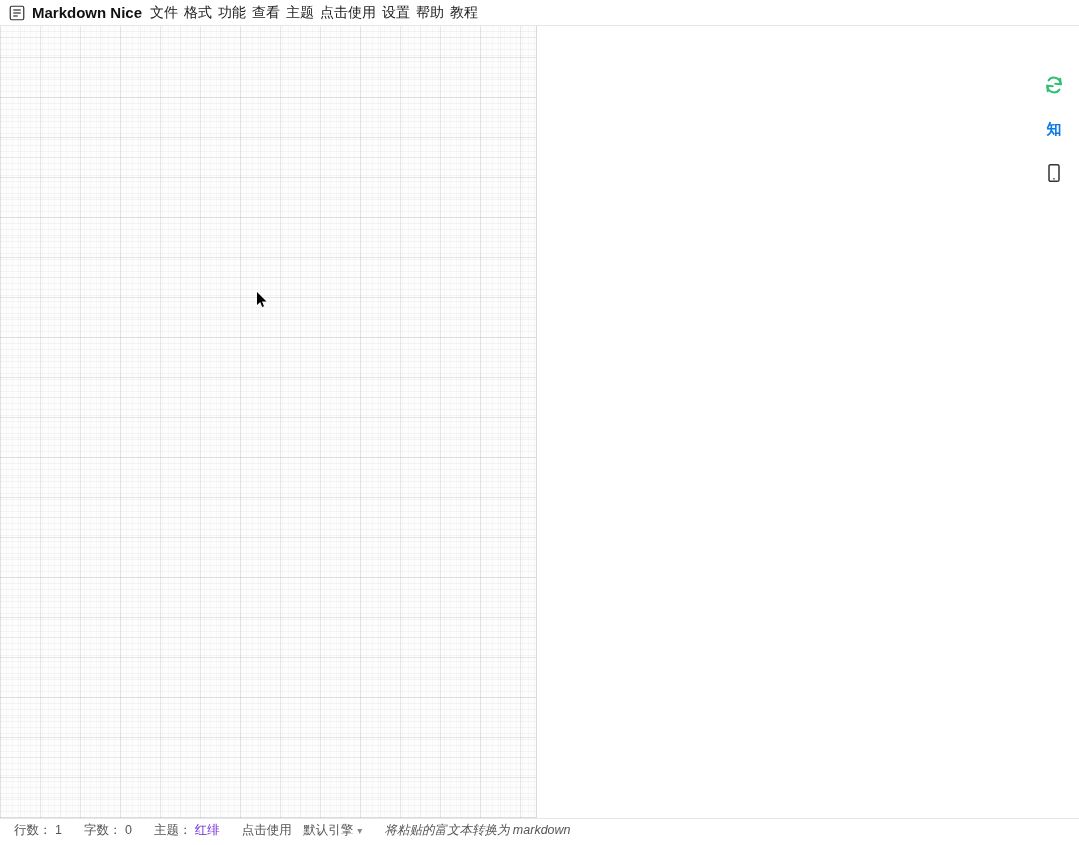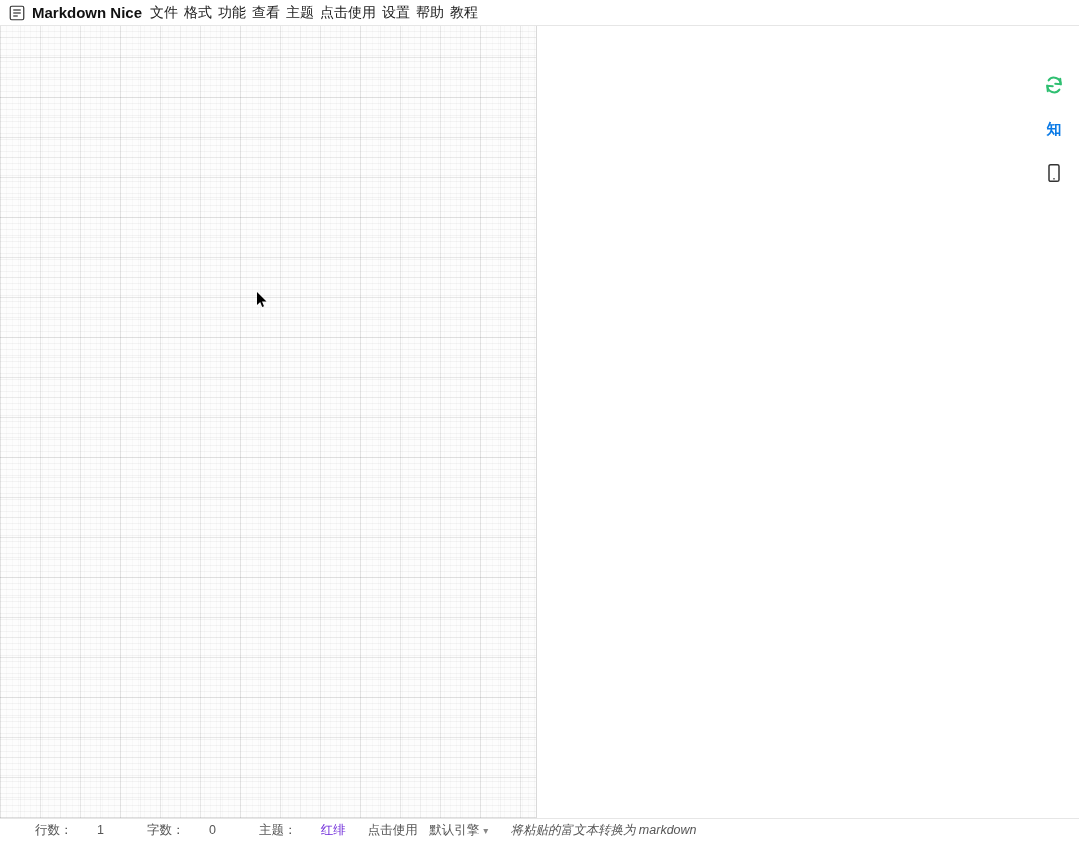--- a/index.html
+++ b/index.html
@@ -38,21 +38,21 @@
   .rt-btn { width:22px; height:22px; display:flex; align-items:center; justify-content:center; cursor:pointer; font-size:15px; color:#333; }
   .rt-btn svg { display:block; }
   .zhi { color:#0a7ae6; font-size:15px; font-weight:600; }
 
   
   .statusbar {
     height:24px; display:flex; align-items:center; padding:0 14px;
     font-size:12.5px; color:#555; border-top:1px solid #e6e6e6; gap:22px; background:#fff;
   }
   .statusbar .kv { white-space:nowrap; }
-  .statusbar .kv .label, .statusbar .kv .value { display:inline;margin-left:21px; }
+  .statusbar .kv .label, .statusbar .kv .value { display:inline; }
   .statusbar .theme-value { color:#6d28d9; }
   .statusbar .engine-select { display:flex; align-items:center; gap:4px; cursor:pointer; }
   .statusbar .engine-select .caret { font-size:10px; color:#888; }
   .hint { color:#555;font-style:italic; }
 
   
   .below-strip { height:3px; background:#fff; }
 </style>
 </head>
 <body>

